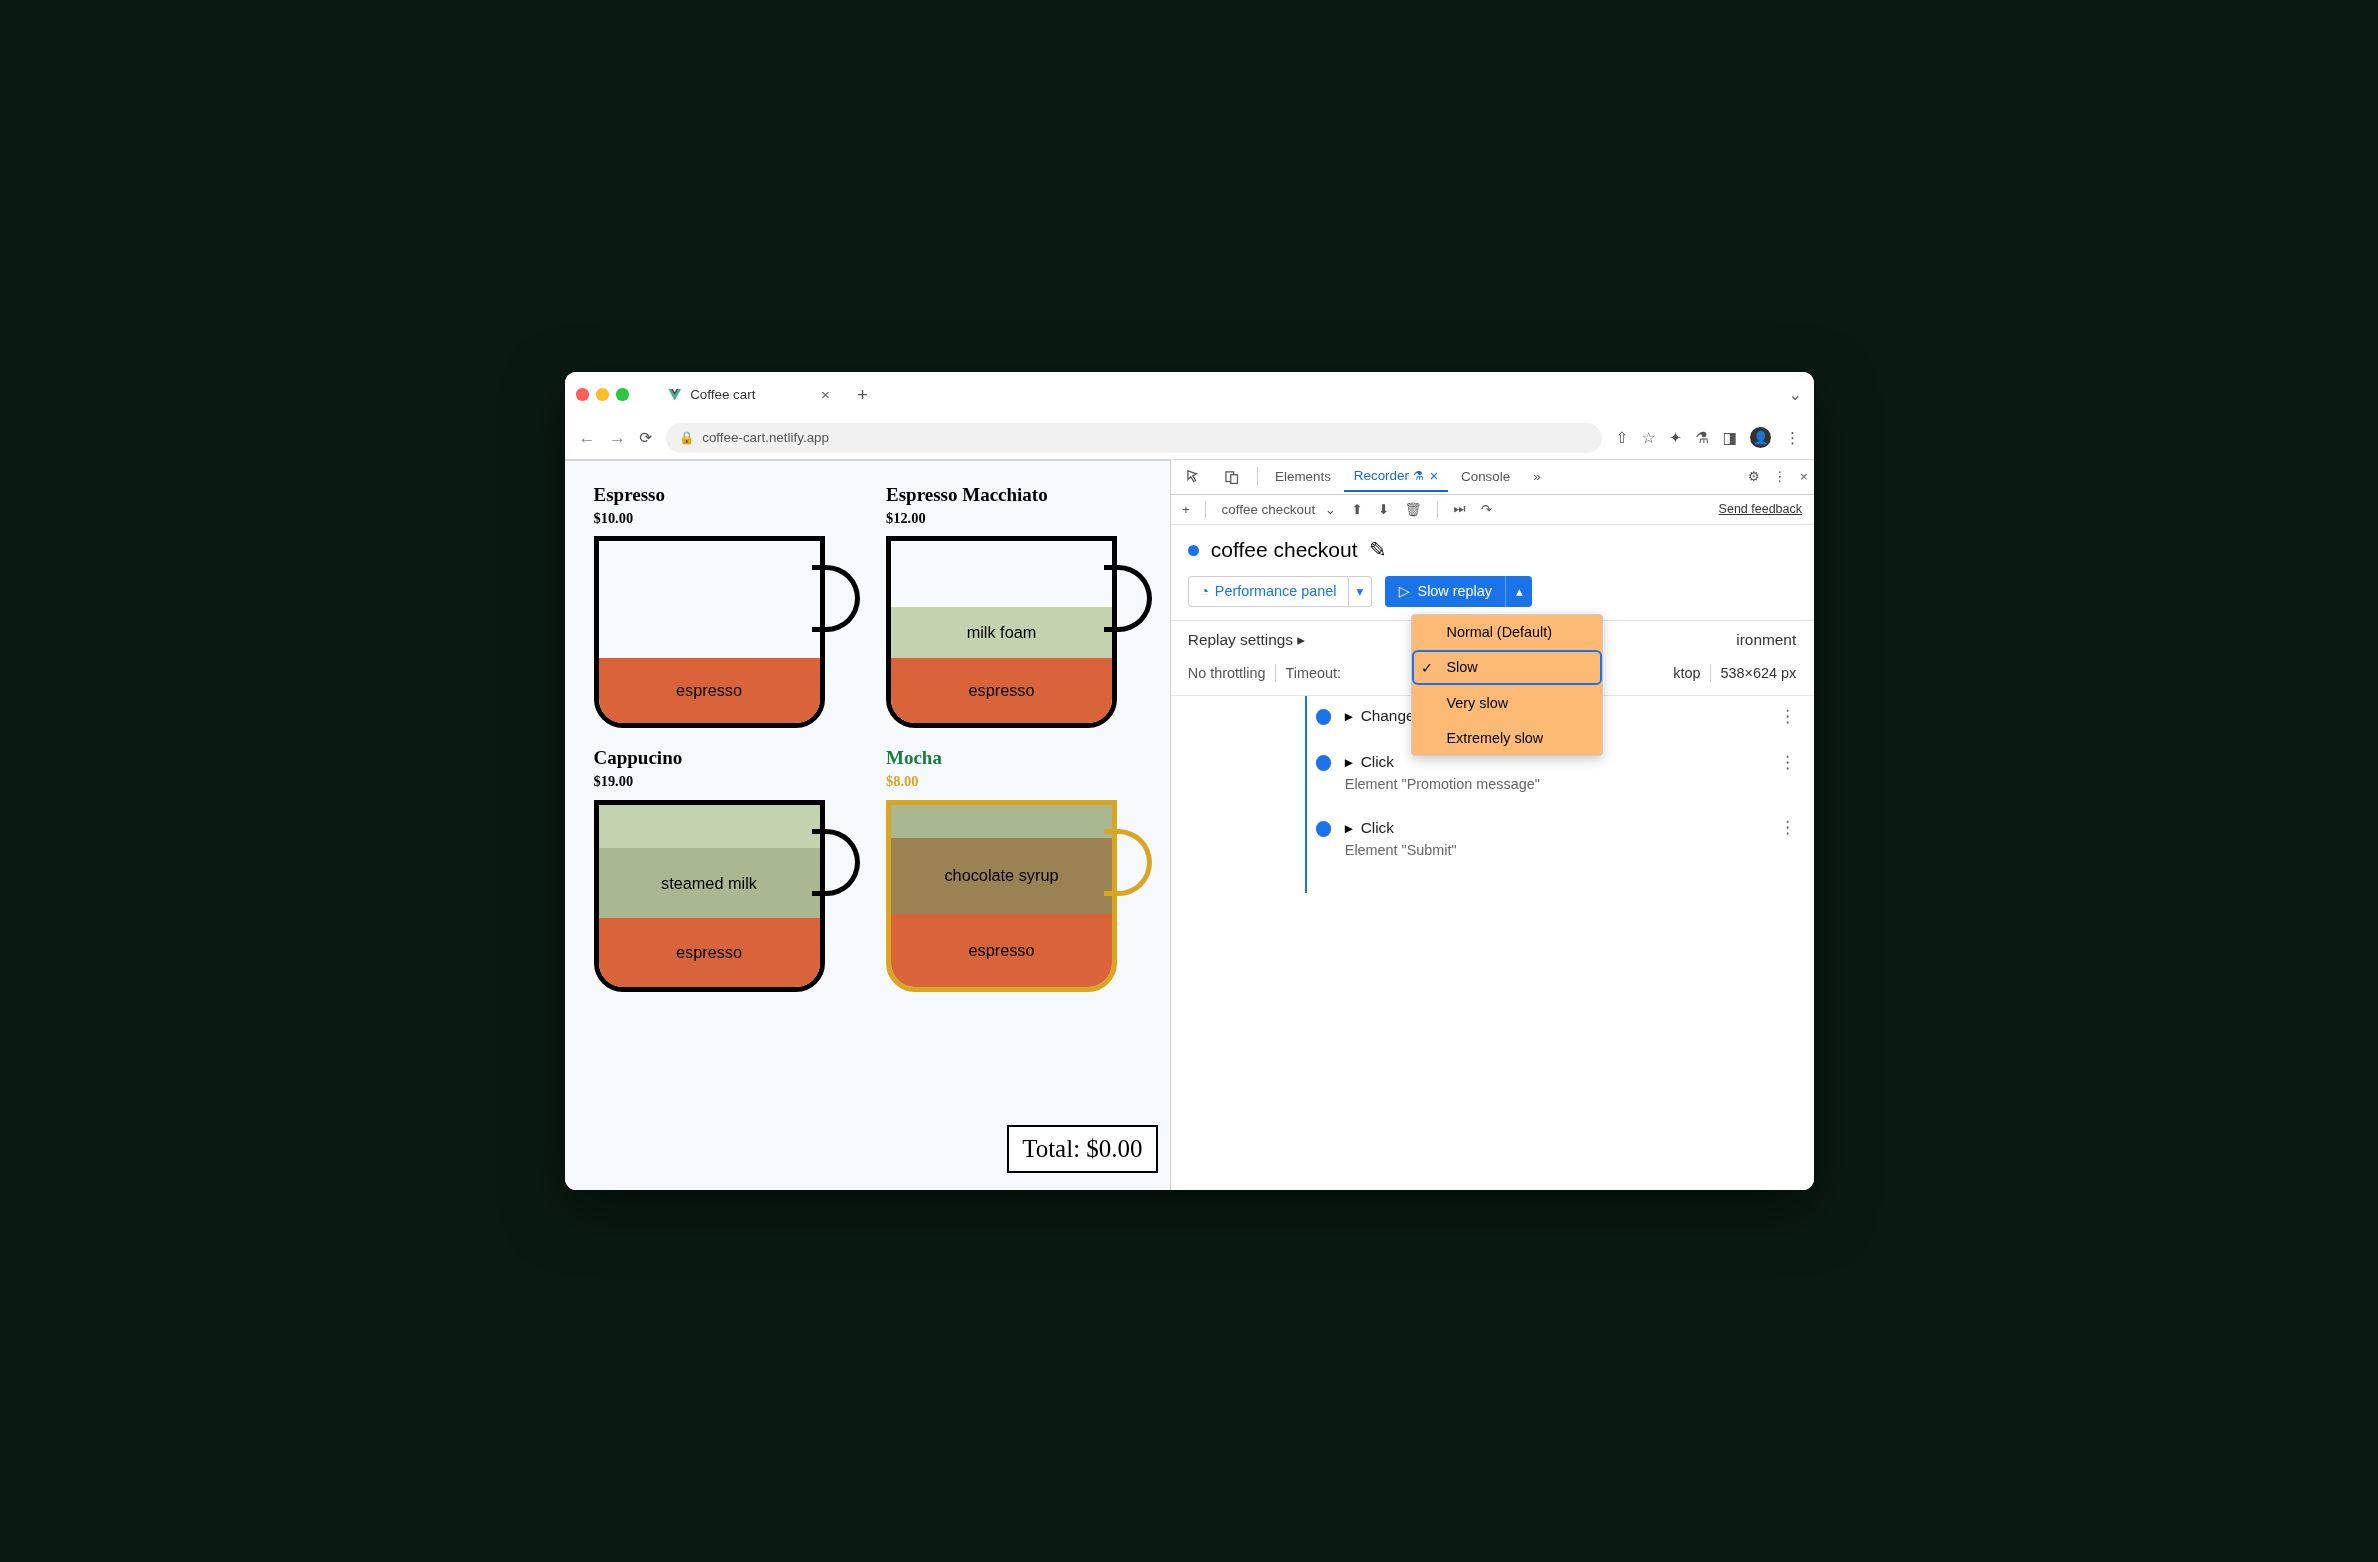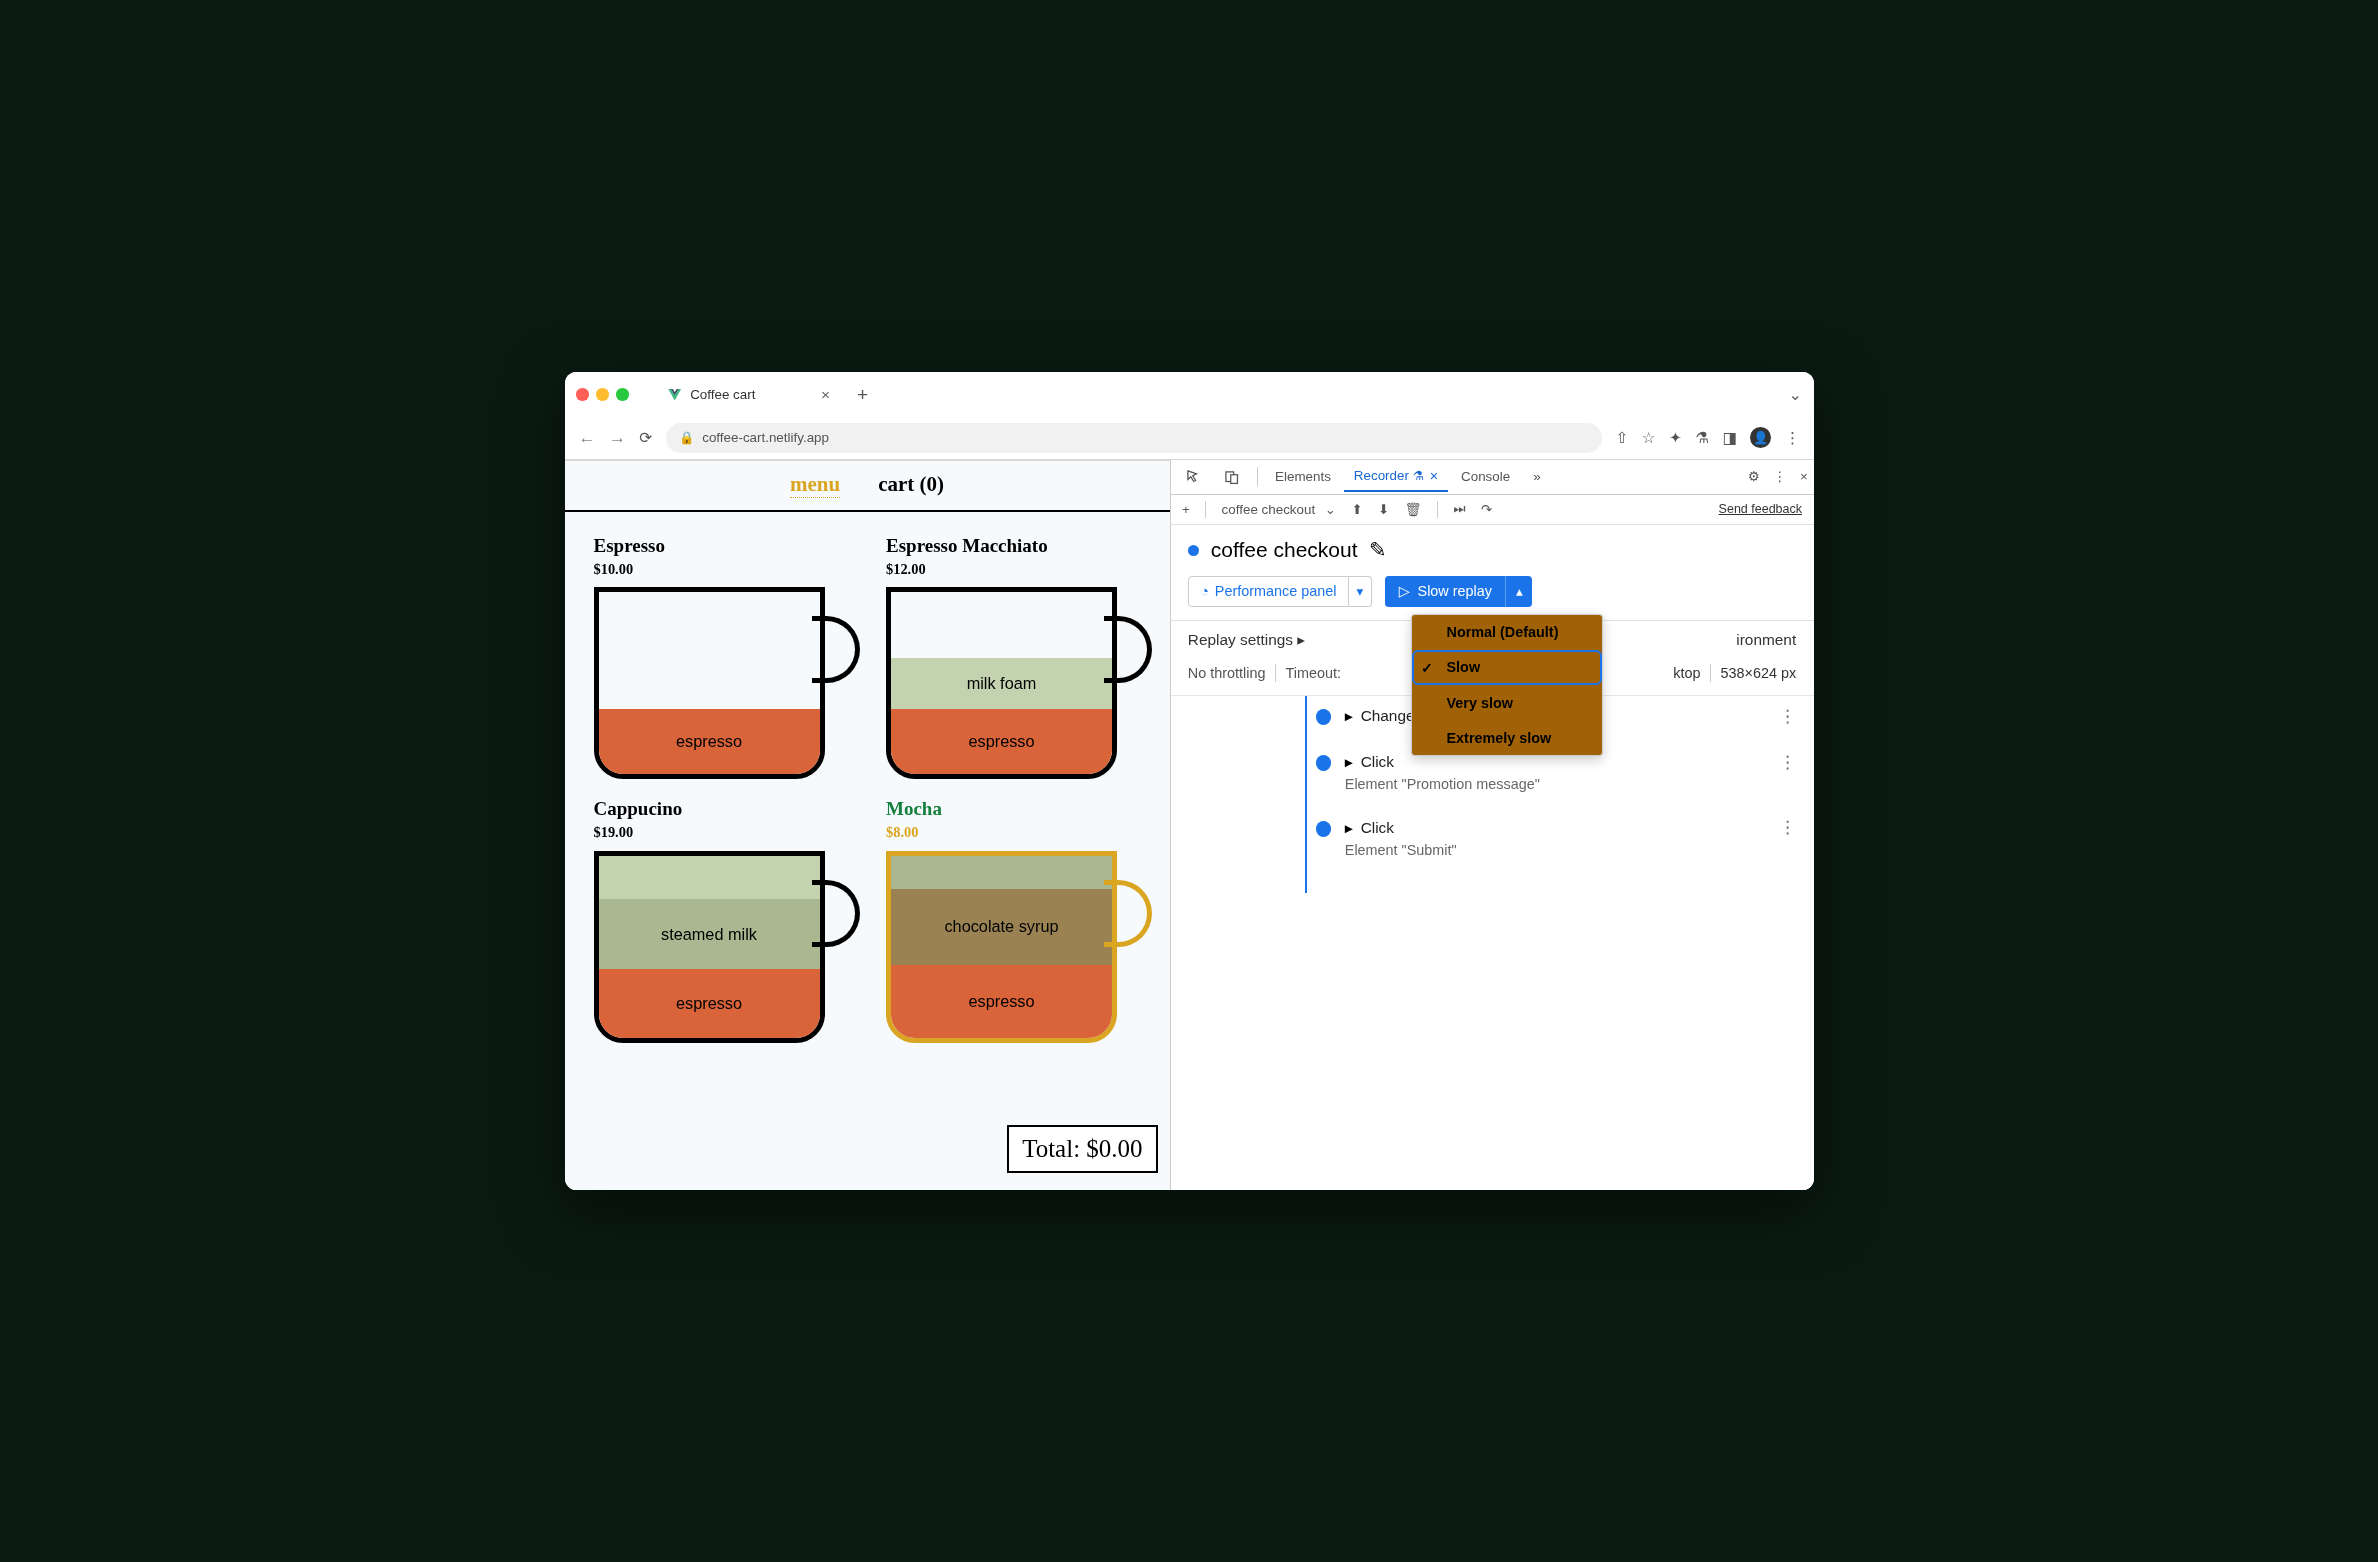--- a/index.html
+++ b/index.html
@@ -48,21 +48,21 @@
 .rec-name-bar{ flex:0 0 auto; display:flex; align-items:center; gap:9.6px;}
 .rec-bar .dd{ margin-left:auto;}
 .rec-bar a{ color:#333; text-decoration:underline; font-size:12.5px;}
 .rec-title{ display:flex; align-items:center; gap:11.5px; padding:13.4px 17.3px; font-size:21px;}
 .rec-dot{ width:11.5px; height:11.5px; border-radius:50%; background:#1a73e8;}
 .actions{ display:flex; align-items:center; gap:0; padding:0 17.3px 13.4px; position:relative;}
 .perf-btn{ display:flex; align-items:center; gap:5.8px; border:1px solid #ccc; border-radius:3.8px 0 0 3.8px; padding:6.7px 11.5px; color:#1a73e8; font-size:14.4px; font-weight:500;}
 .perf-dd{ border:1px solid #ccc; border-left:none; border-radius:0 3.8px 3.8px 0; padding:6.7px 7.7px; color:#1a73e8;}
 .replay-btn{ margin-left:13.4px; display:flex; align-items:center; gap:7.7px; background:#1a73e8; color:#fff; border-radius:3.8px 0 0 3.8px; padding:7.7px 13.4px; font-size:14.4px; font-weight:500;}
 .replay-dd{ background:#1a73e8; color:#fff; border-radius:0 3.8px 3.8px 0; padding:7.7px 9.6px; border-left:1px solid rgba(255,255,255,.3);}
-.dropdown{ position:absolute; top:38px; left:240px; width:192px; background:#a16207; border:1px solid #ccc; border-radius:3.8px; box-shadow:0 3.8px 11.5px rgba(0,0,0,.2); z-index:10;font-weight:bold;}
+.dropdown{ position:absolute; top:38px; left:240px; width:192px; background:#fdba74; border:1px solid #ccc; border-radius:3.8px; box-shadow:0 3.8px 11.5px rgba(0,0,0,.2); z-index:10;}
 .dd-item{ padding:9.6px 13.4px 9.6px 35px; font-size:14.4px; position:relative;}
 .dd-item.selected{ outline:2.9px solid #1a73e8; outline-offset:-2.9px; border-radius:5.8px;}
 .dd-item .check{ position:absolute; left:9.6px; top:10.6px;}
 .settings-row{ display:flex; align-items:center; gap:19px; padding:9.6px 17.3px; font-size:15.4px; color:#333;}
 .settings-row .right{ margin-left:auto;}
 .sub-row{ display:flex; align-items:center; padding:5.8px 17.3px 13.4px; font-size:14.4px; color:#555; gap:9.6px;}
 .sub-row .sep{ border-left:1px solid #ccc; height:17.3px;}
 .sub-row .val{ color:#333;}
 .steps{ position:relative; padding:9.6px 17.3px; border-top:1px solid #e7e7e7;}
 .timeline-line{ position:absolute; left:134px; top:0; bottom:0; width:2.9px; background:#1a73e8;}
@@ -114,24 +114,20 @@
       <span>⚗</span>
       <span>◨</span>
       <span class="avatar">👤</span>
       <span>⋮</span>
     </div>
   </div>
 
   <div class="content">
 
     <div class="page">
-      <div class="pagenav">
-        <span class="menu">menu</span>
-        <span>cart (0)</span>
-      </div>
       <div class="products" id="products">
           <div>
     <div class="product-title">Espresso</div>
     <div class="product-price">$10.00</div>
     <div class="cup">
       <div class="cupbody">
                 <div class="layer" style="background:#d9643a;height:36%;bottom:0%">espresso</div>
               </div>
       <div class="handle"></div>
     </div>

